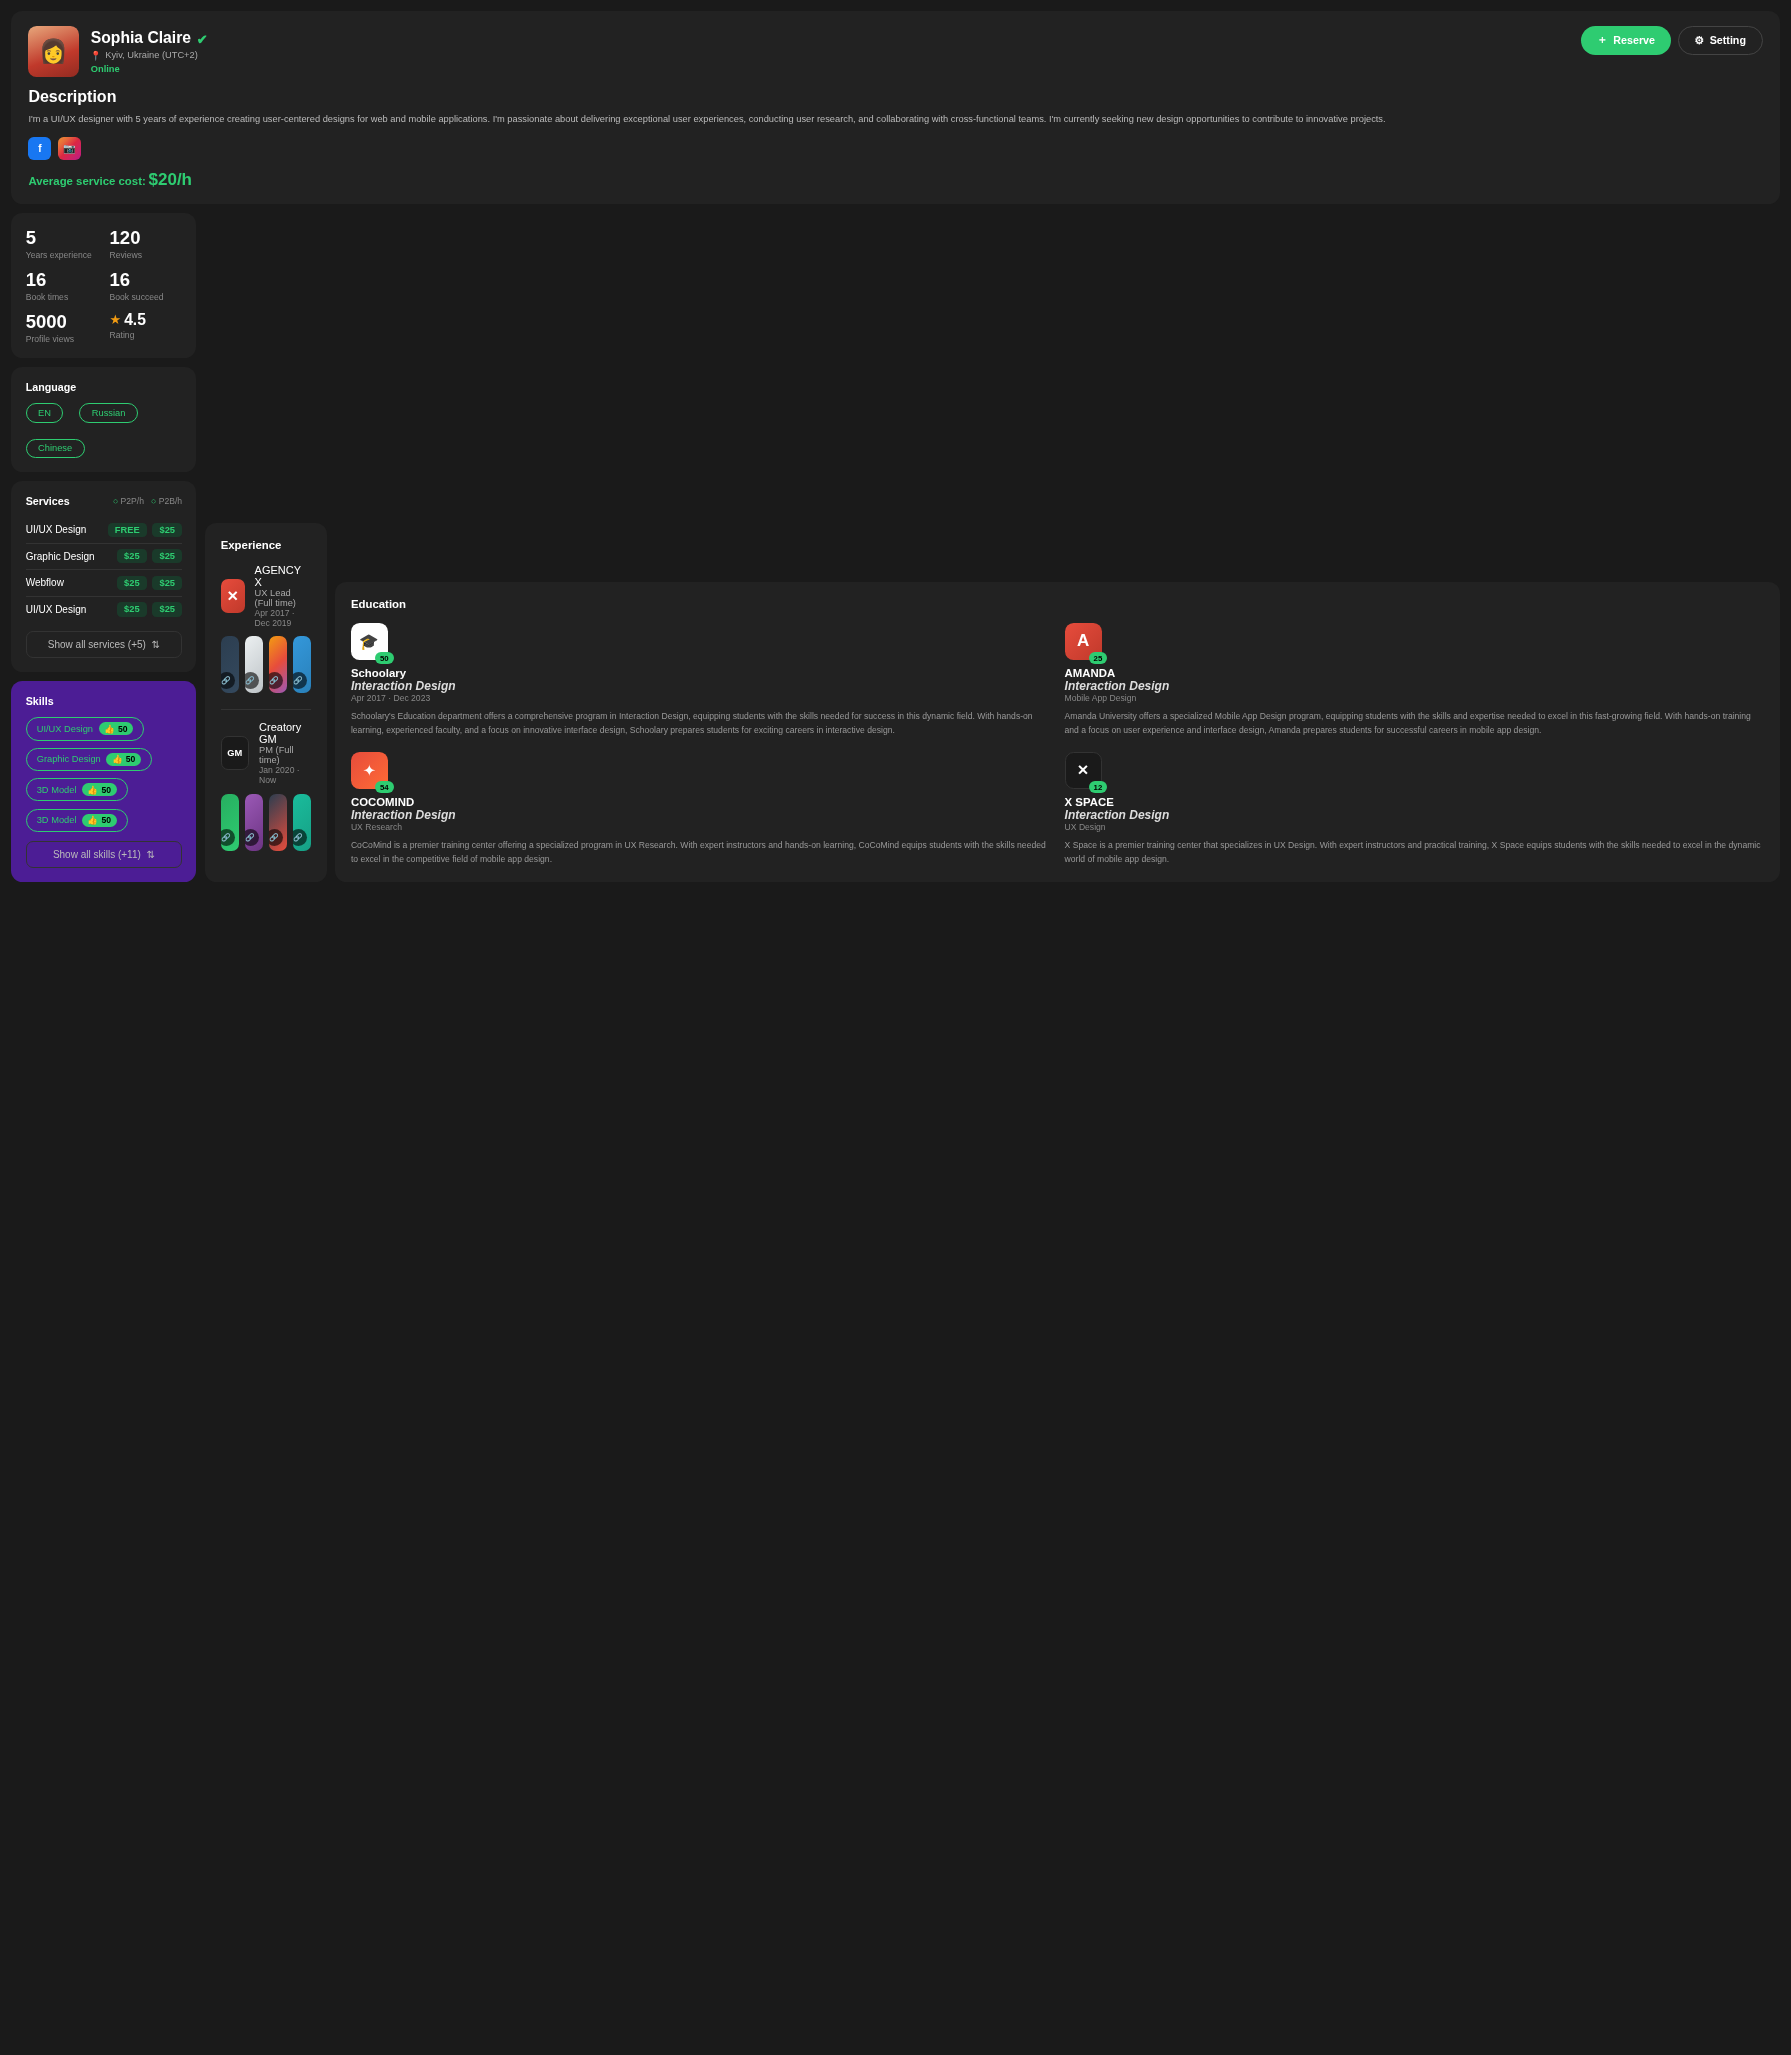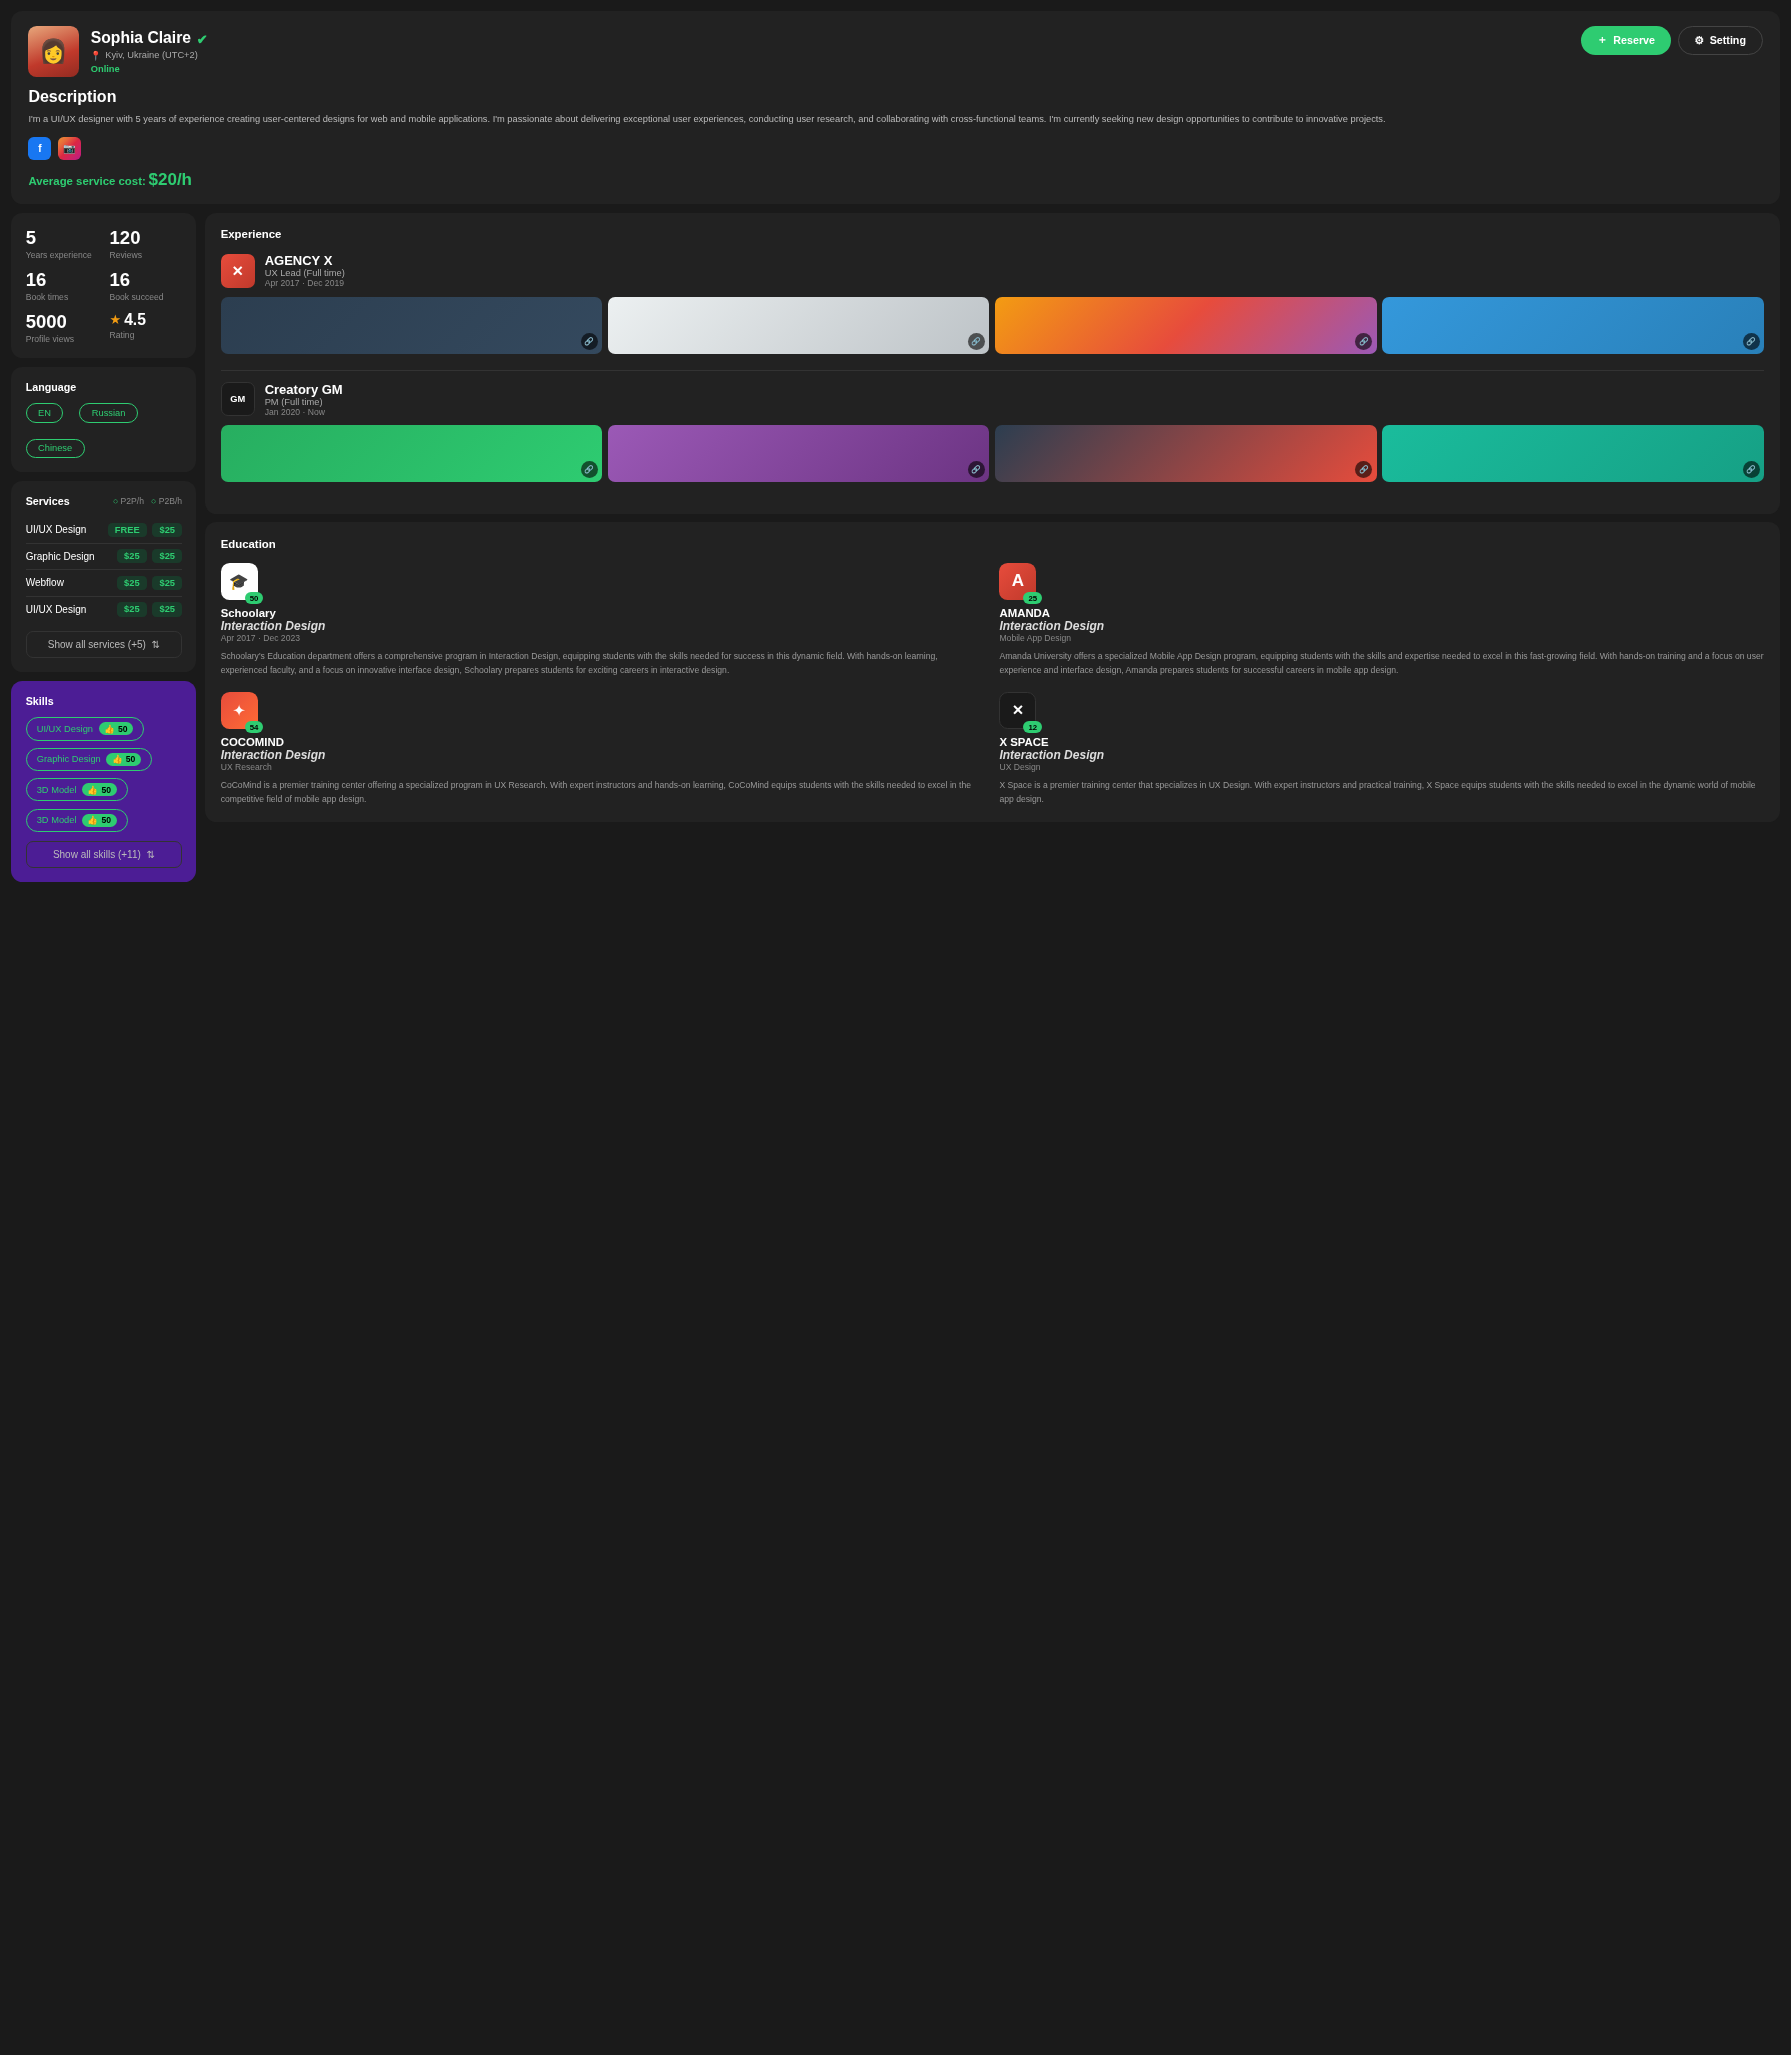--- a/index.html
+++ b/index.html
@@ -305,22 +305,23 @@
       font-size: 8.6px;
       font-weight: 700;
       display: flex;
       align-items: center;
       gap: 2.9px;
     }
 
     
     .right-col {
       display: flex;
-      flex-direction: column;
+      flex-direction: row;
       gap: 8.6px;
+      align-items: flex-end;
     }
 
     
     .exp-card {
       background: #222;
       border-radius: 11.4px;
       padding: 15.7px;
     }
     .section-title {
       font-size: 11.4px;
@@ -351,22 +352,22 @@
       color: #fff;
     }
     .creatory-logo {
       background: #1a1a1a;
       color: #fff;
       border: 0.7px solid #333;
       font-size: 9.3px;
       font-weight: 800;
     }
     .job-info h3 {
-      font-size: 13px;
-      font-weight: 700;
+      font-size: 11px;
+      font-weight: 400;
     }
     .job-info .job-role {
       color: #aaa;
       font-size: 9.3px;
     }
     .job-info .job-period {
       color: #888;
       font-size: 8.6px;
     }
     .job-images {

